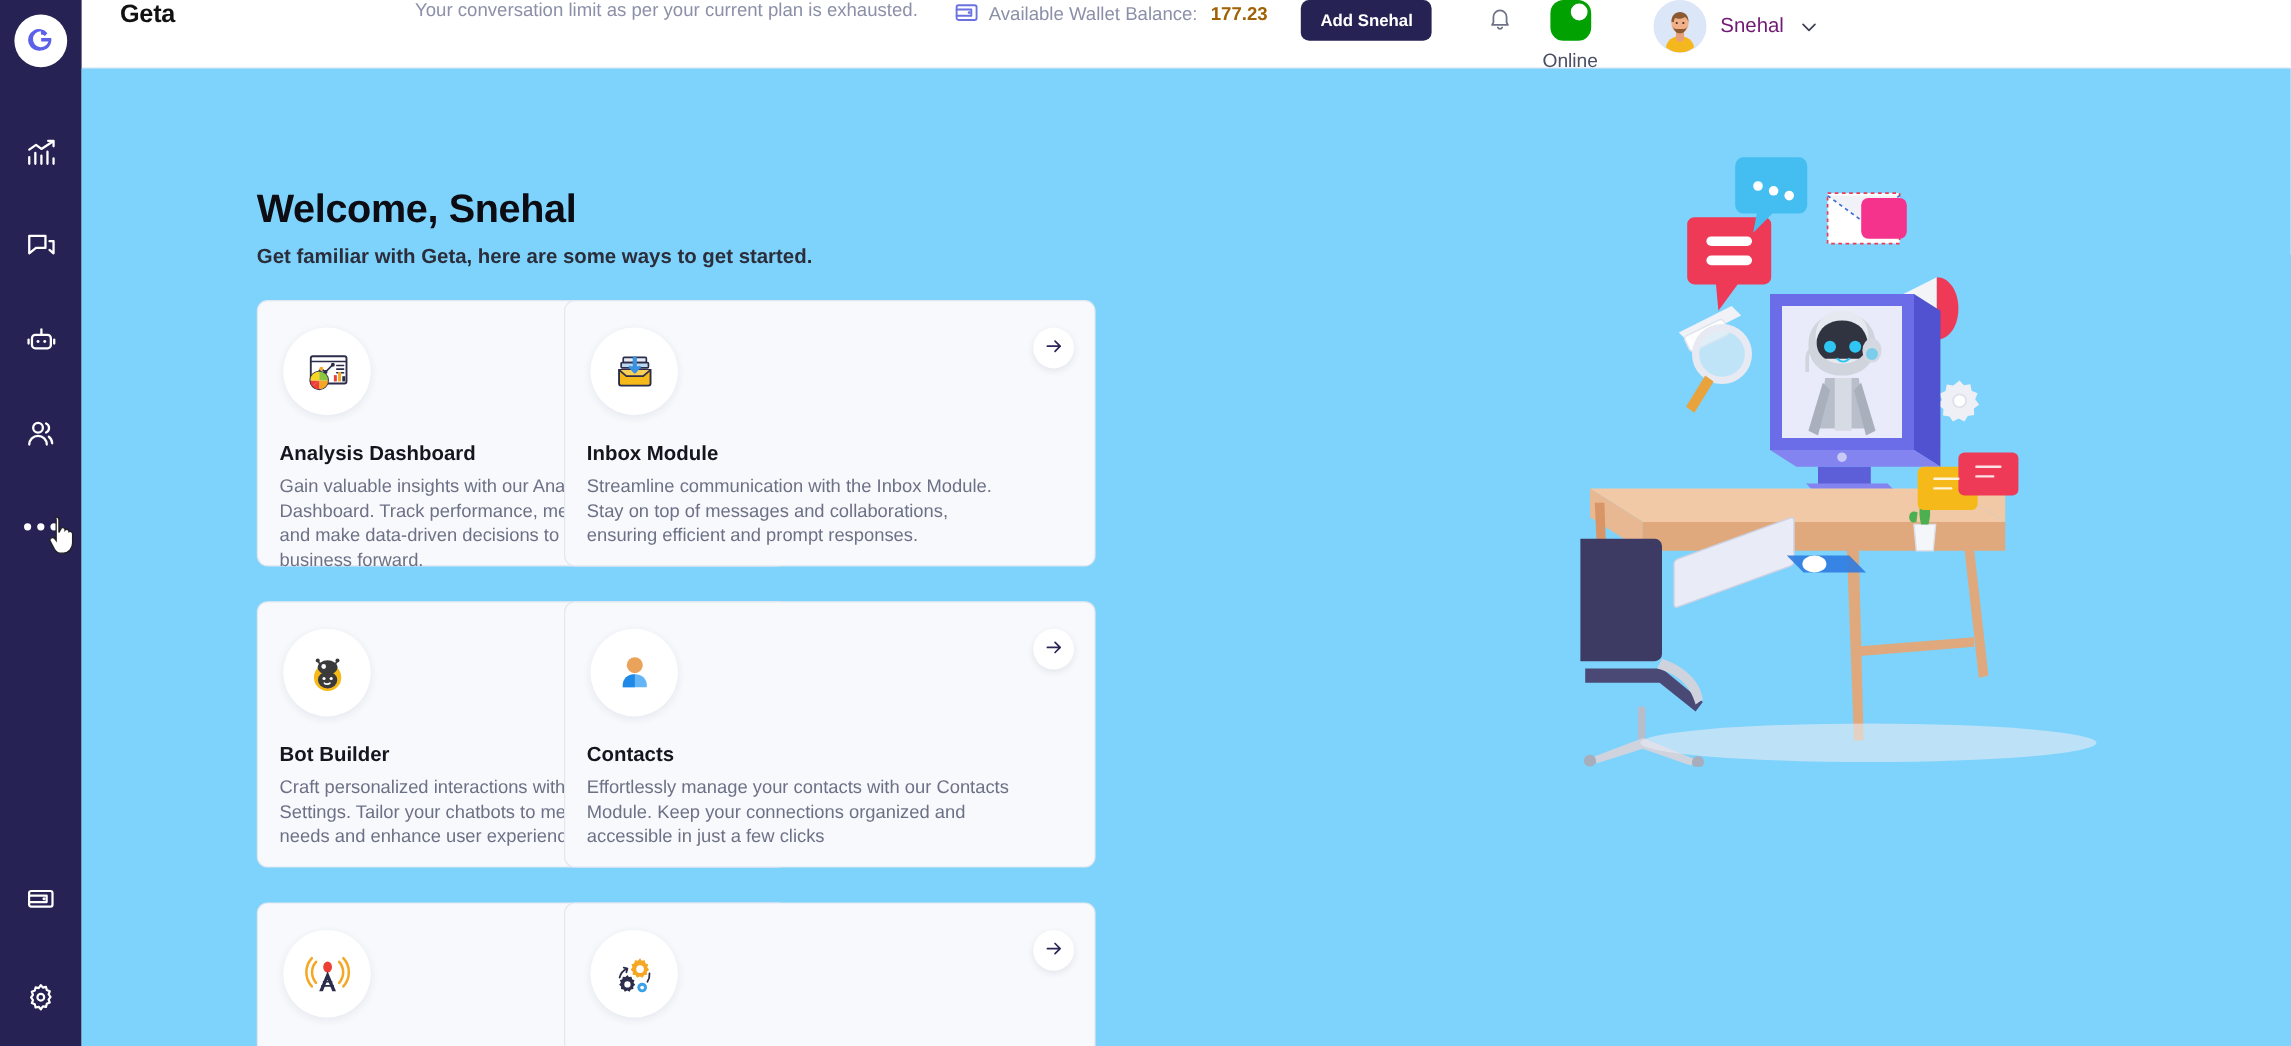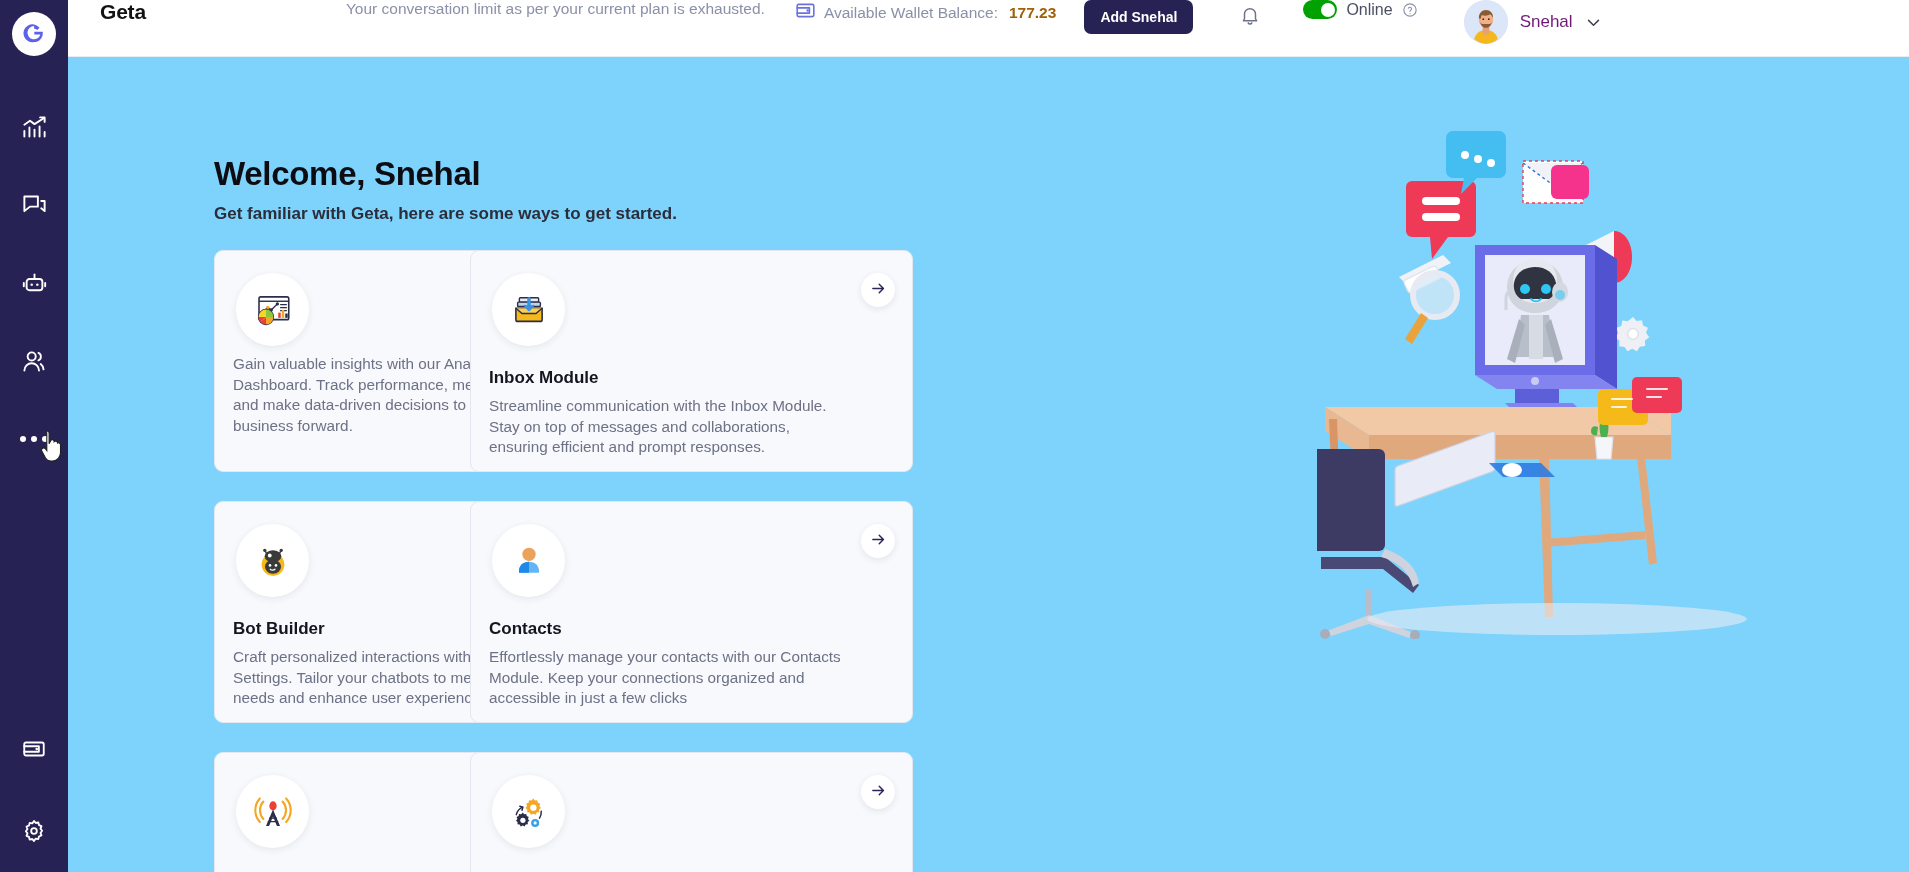--- a/index.html
+++ b/index.html
@@ -70,21 +70,21 @@
     font-size: 14px; font-weight: bold;
     border: none; border-radius: 7px;
     padding: 9px 16px; cursor: pointer;
     white-space: nowrap;
   }
   .bell-btn {
     margin-left: 40px; width: 34px; height: 34px;
     display: flex; align-items: center; justify-content: center; cursor: pointer;
     background: none; border: none;
   }
-  .status-group { display: flex; align-items: center; gap: 9px; margin-left: 36px; }
+  .status-group { display: flex; align-items: center; gap: 9px; margin-left: 18px; flex-direction: column; }
   .toggle {
     width: 34px; height: 19px; border-radius: 11px; background: #00a100;
     position: relative; cursor: pointer; flex: 0 0 34px;
   }
   .toggle .knob {
     position: absolute; top: 2.5px; right: 2.5px;
     width: 14px; height: 14px; border-radius: 50%; background: #ffffff;
   }
   .status-text { color: #4b4f63; font-size: 16px; }
   .help-icon { color: #8b90a8; display: flex; align-items: center; cursor: pointer; }
@@ -338,20 +338,21 @@
                 <path d="M16 32 7.5 32A8.5 8.5 0 0 1 16 23.5Z" fill="#f9d423"></path>
               </svg>
             </div>
             <button class="card-arrow">
               <span>
                 <svg width="17" height="17" viewBox="0 0 24 24" fill="none" stroke="#2a2557" stroke-width="2" stroke-linecap="round" stroke-linejoin="round">
                   <path d="M4 12h15M13 6l6 6-6 6"></path>
                 </svg>
               </span>
             </button>
+            <div class="card-title">Analysis Dashboard</div>
             <div class="card-desc">Gain valuable insights with our Analytics Dashboard. Track performance, measure success, and make data-driven decisions to propel your business forward.</div>
           </div>
         </div>
 
         <div class="card-cell">
           <div class="card">
             <div class="card-icon-circle">
               <svg width="42" height="42" viewBox="0 0 48 48">
                 <rect x="13" y="10" width="22" height="5" rx="1" fill="#e8edf5" stroke="#2b2d4a" stroke-width="1.6"></rect>
                 <rect x="11" y="15" width="26" height="5" rx="1" fill="#bcd8f0" stroke="#2b2d4a" stroke-width="1.6"></rect>

